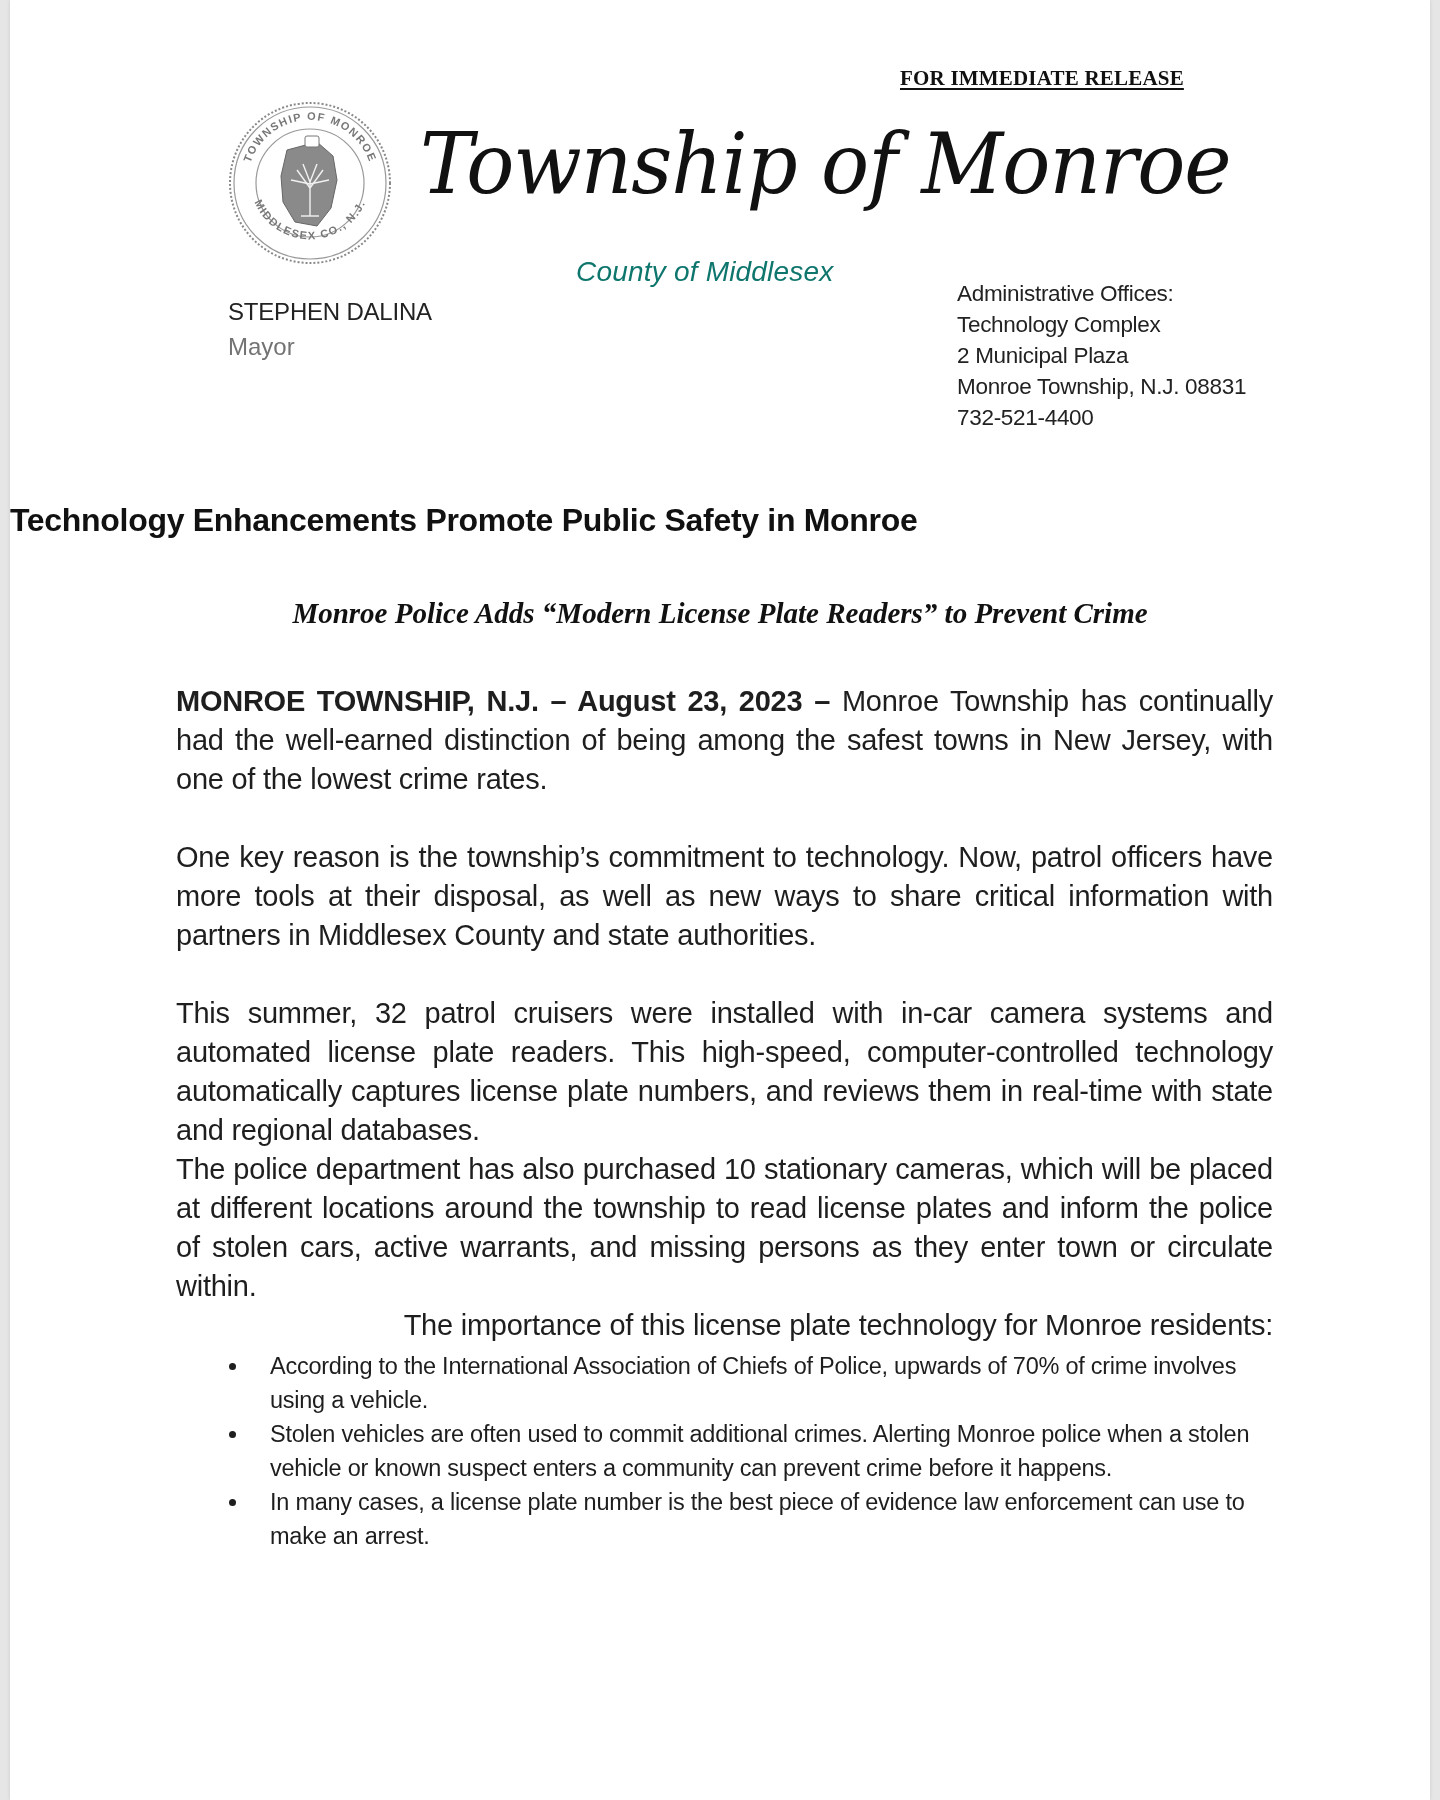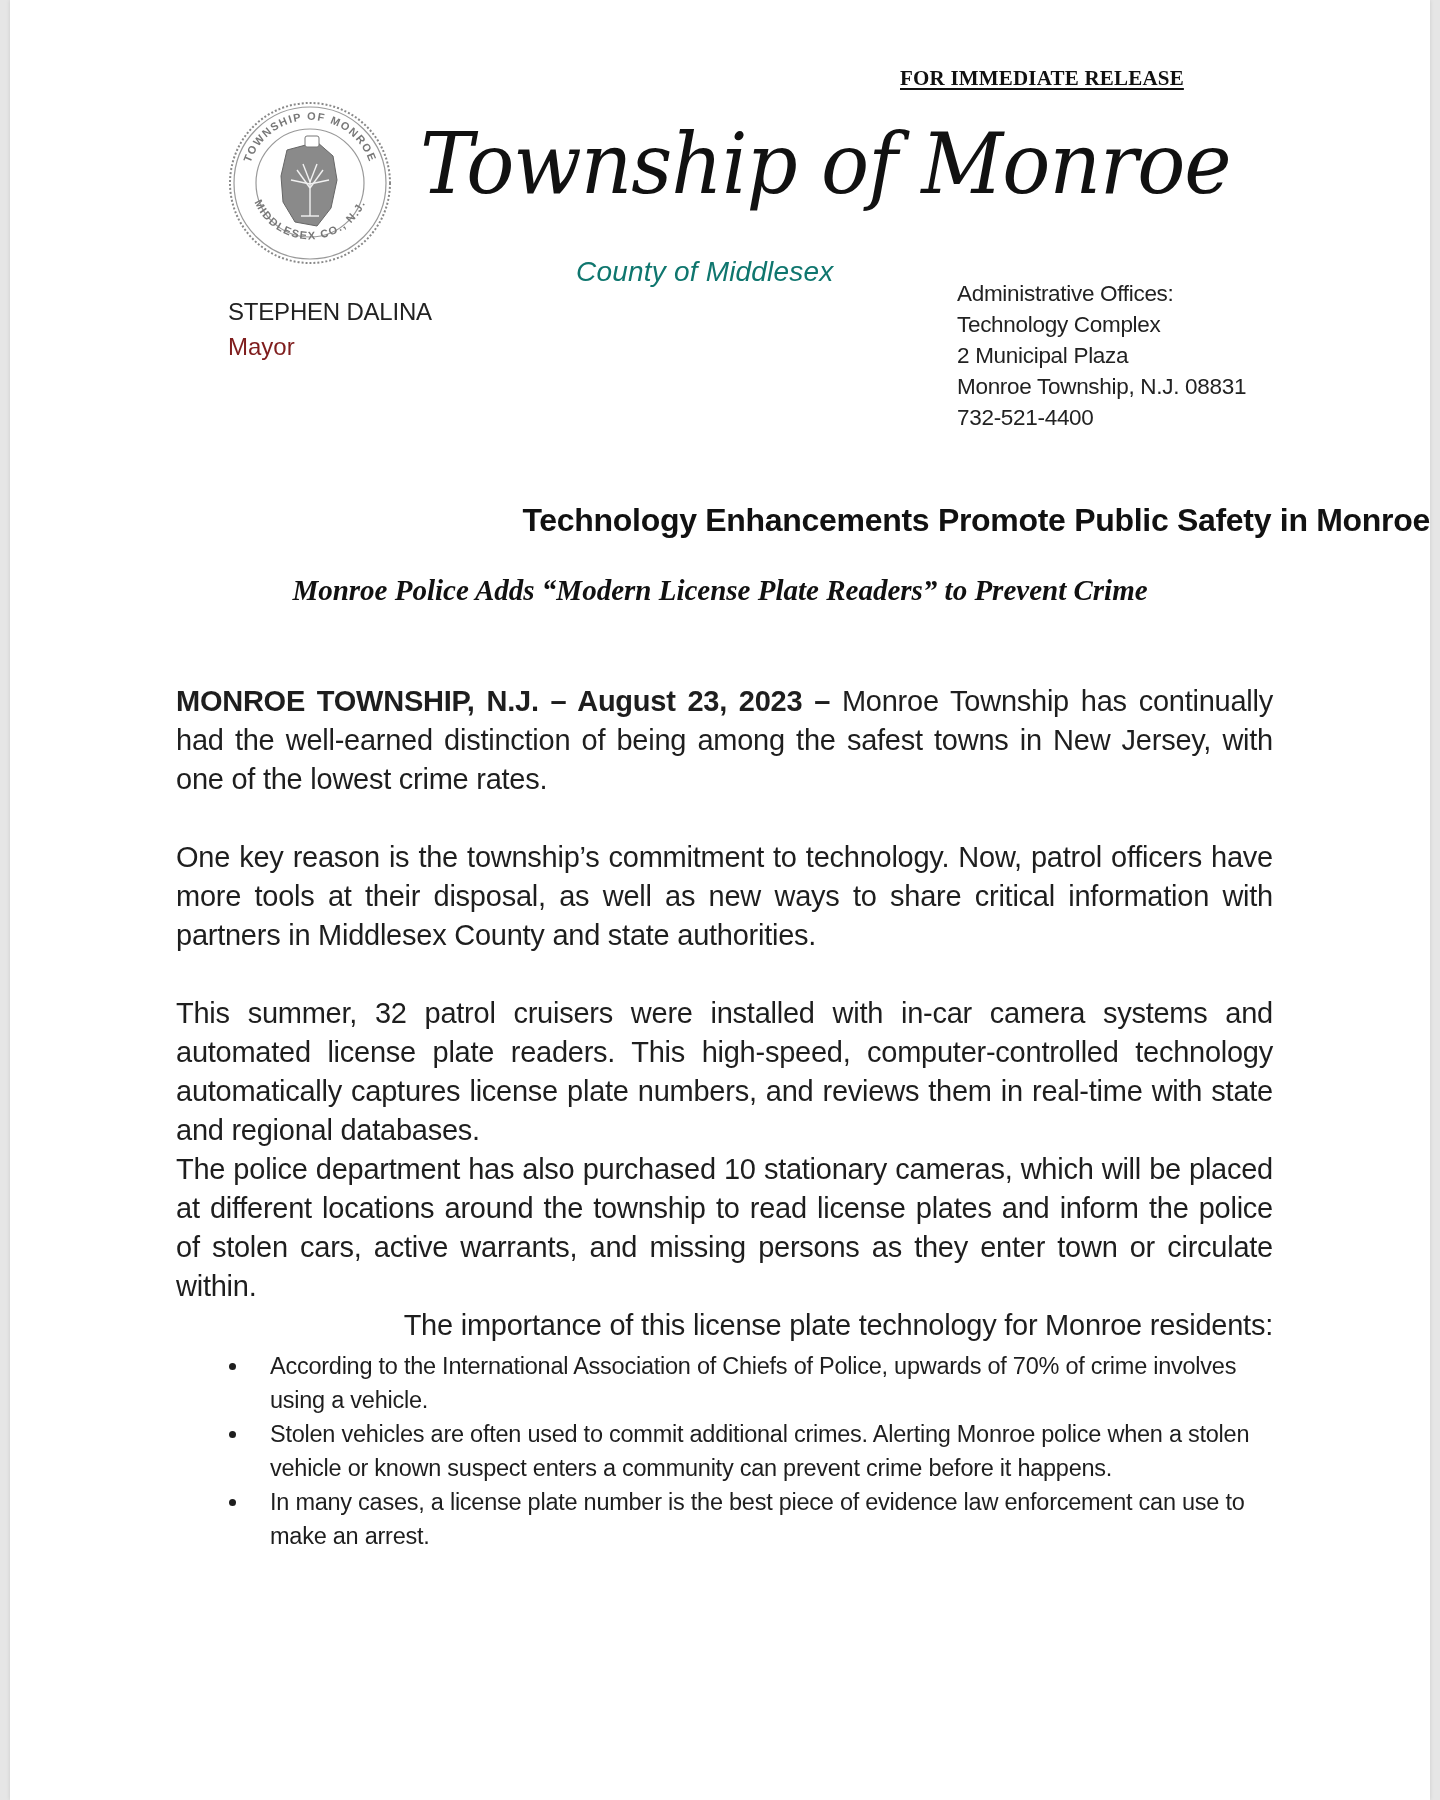--- a/index.html
+++ b/index.html
@@ -4,25 +4,25 @@
 <style>
   html, body { margin:0; padding:0; }
   body { width:1440px; height:1800px; background:#e6e6e6; position:relative; overflow:hidden; font-family:"Liberation Sans", sans-serif; color:#1a1a1a; }
   .page { position:absolute; left:10px; top:0; width:1420px; height:1800px; background:#ffffff; box-shadow: 0 0 4px rgba(0,0,0,0.12); }
   .abs { position:absolute; }
   .release { left:890px; top:66px; font-family:"Liberation Serif", serif; font-weight:bold; font-size:21px; text-decoration:underline; text-underline-offset:3px; letter-spacing:0.2px; color:#111; }
   .seal { left:215px; top:98px; width:170px; height:170px; }
   .script-title { left:410px; top:118px; font-family:"DejaVu Serif", serif; font-style:italic; font-size:80px; letter-spacing:-1px; color:#111; white-space:nowrap; transform: scaleY(1.05); font-weight:normal; }
   .county { left:566px; top:256px; font-style:italic; font-size:28px; color:#0f766e; letter-spacing:0.2px; }
   .mayor-name { left:218px; top:298px; font-size:24px; color:#222; letter-spacing:-0.2px; }
-  .mayor-title { left:218px; top:333px; font-size:24px; color:#7f1d1d; }
+  .mayor-title { left:218px; top:333px; font-size:24px; color:#737373; }
   .addr { left:947px; top:278px; font-size:22.5px; line-height:31px; color:#222; letter-spacing:-0.3px; }
   .addr div { white-space:nowrap; }
-  .headline { left:0; width:1420px; top:502px; text-align:right; font-weight:bold; font-size:32px; color:#111; letter-spacing:-0.3px; }
-  .subhead { left:0; width:1420px; top:574px; text-align:center; font-family:"Liberation Serif", serif; font-style:italic; font-weight:bold; font-size:29px; color:#111; }
+  .headline { left:0; width:1420px; top:502px; text-align:left; font-weight:bold; font-size:32px; color:#111; letter-spacing:-0.3px; }
+  .subhead { left:0; width:1420px; top:597px; text-align:center; font-family:"Liberation Serif", serif; font-style:italic; font-weight:bold; font-size:29px; color:#111; }
   .body-text { left:166px; width:1097px; font-size:29px; line-height:39px; color:#1e1e1e; text-align:justify; letter-spacing:-0.25px; }
   .p1 { top:682px; }
   .p2 { top:838px; }
   .p3 { top:994px; }
   .p4 { top:1150px; }
   .p5 { top:1306px; }
   .lead { font-weight:bold; }
   .bullets { left:166px; top:1349px; width:1097px; margin:0; padding:0; list-style:none; font-size:23.5px; line-height:34px; color:#1e1e1e; letter-spacing:-0.25px; }
   .bullets li { position:relative; padding-left:94px; margin-bottom:0; }
   .bullets li .dot { position:absolute; left:53px; top:14px; width:7px; height:7px; border-radius:50%; background:#1e1e1e; }

